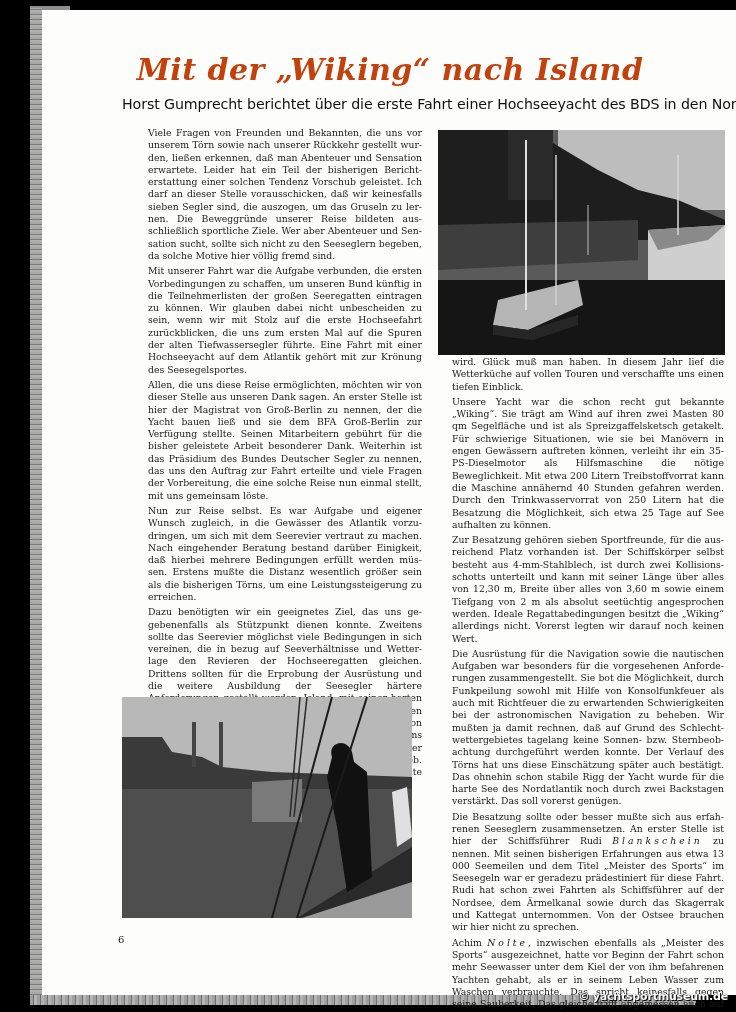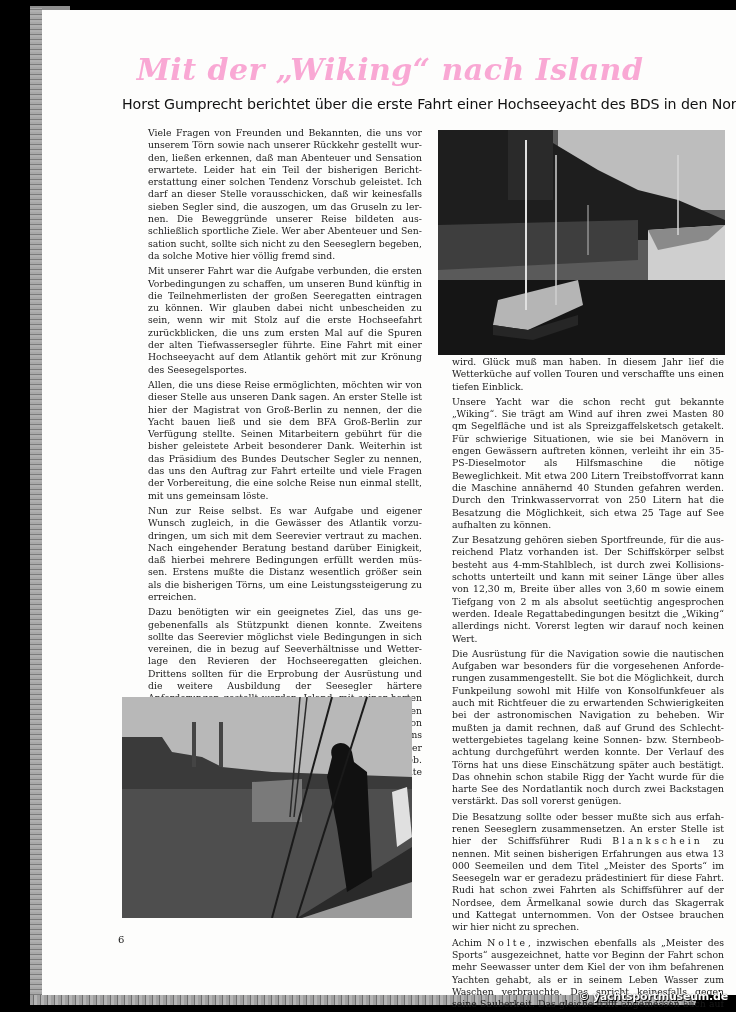--- a/index.html
+++ b/index.html
@@ -3,27 +3,27 @@
 <meta charset="utf-8">
 <style>
   html, body { margin:0; padding:0; }
   body { width:736px; height:1012px; background:#000; position:relative; overflow:hidden; font-family:"DejaVu Serif", serif; }
   .scan-edge-left { position:absolute; left:30px; top:8px; width:12px; bottom:10px; background:#9a9a9a;
     background-image: repeating-linear-gradient(0deg, #b0b0b0 0 2px, #7c7c7c 2px 3px, #a8a8a8 3px 5px); }
   .scan-edge-top { position:absolute; left:30px; top:6px; width:40px; height:8px; background:#8e8e8e; }
   .scan-edge-bottom { position:absolute; left:30px; right:40px; top:995px; height:10px; background:#8a8a8a;
     background-image: repeating-linear-gradient(90deg, #a0a0a0 0 3px, #6e6e6e 3px 4px, #b4b4b4 4px 7px); }
   .page { position:absolute; left:42px; top:10px; width:694px; height:985px; background:#fdfdfc; }
-  .title { position:absolute; left:120px; top:52px; width:540px; text-align:center; font-family:"DejaVu Serif", serif; font-style:italic; font-weight:bold; font-size:30px; color:#f9a8d4; letter-spacing:0.5px; }
+  .title { position:absolute; left:120px; top:52px; width:540px; text-align:center; font-family:"DejaVu Serif", serif; font-style:italic; font-weight:bold; font-size:30px; color:#c2410c; letter-spacing:0.5px; }
   .subtitle { position:absolute; left:122px; top:96px; width:610px; font-family:"DejaVu Sans", sans-serif; font-size:14.2px; color:#111; white-space:nowrap; letter-spacing:-0.1px; }
   .col { position:absolute; font-family:"DejaVu Serif", serif; font-size:9.3px; line-height:12.3px; color:#1a1a1a; text-align:justify; hyphens:manual; }
   .col p { margin:0 0 3px 18px; }
   .col-left { left:130px; top:127px; width:292px; }
   .col-right { left:434px; top:356px; width:290px; }
-  .spaced { letter-spacing:3px; }
+  .spaced { letter-spacing:3px;font-style:italic; }
   .photo { position:absolute; overflow:hidden; }
   .photo-top { left:438px; top:130px; width:287px; height:225px; background:#3a3a3a; }
   .photo-bottom { left:122px; top:697px; width:290px; height:221px; background:#4a4a4a; }
   .page-number { position:absolute; left:118px; top:934px; font-family:"DejaVu Serif", serif; font-size:10px; color:#222; }
   .watermark { position:absolute; right:8px; top:990px; font-family:"DejaVu Sans", sans-serif; font-size:11px; font-weight:bold; color:#fff; text-shadow:0 0 1px #000, 1px 1px 0 #000; letter-spacing:-0.2px; }
 </style>
 </head>
 <body>
 
 <div class="scan-edge-top"></div>

